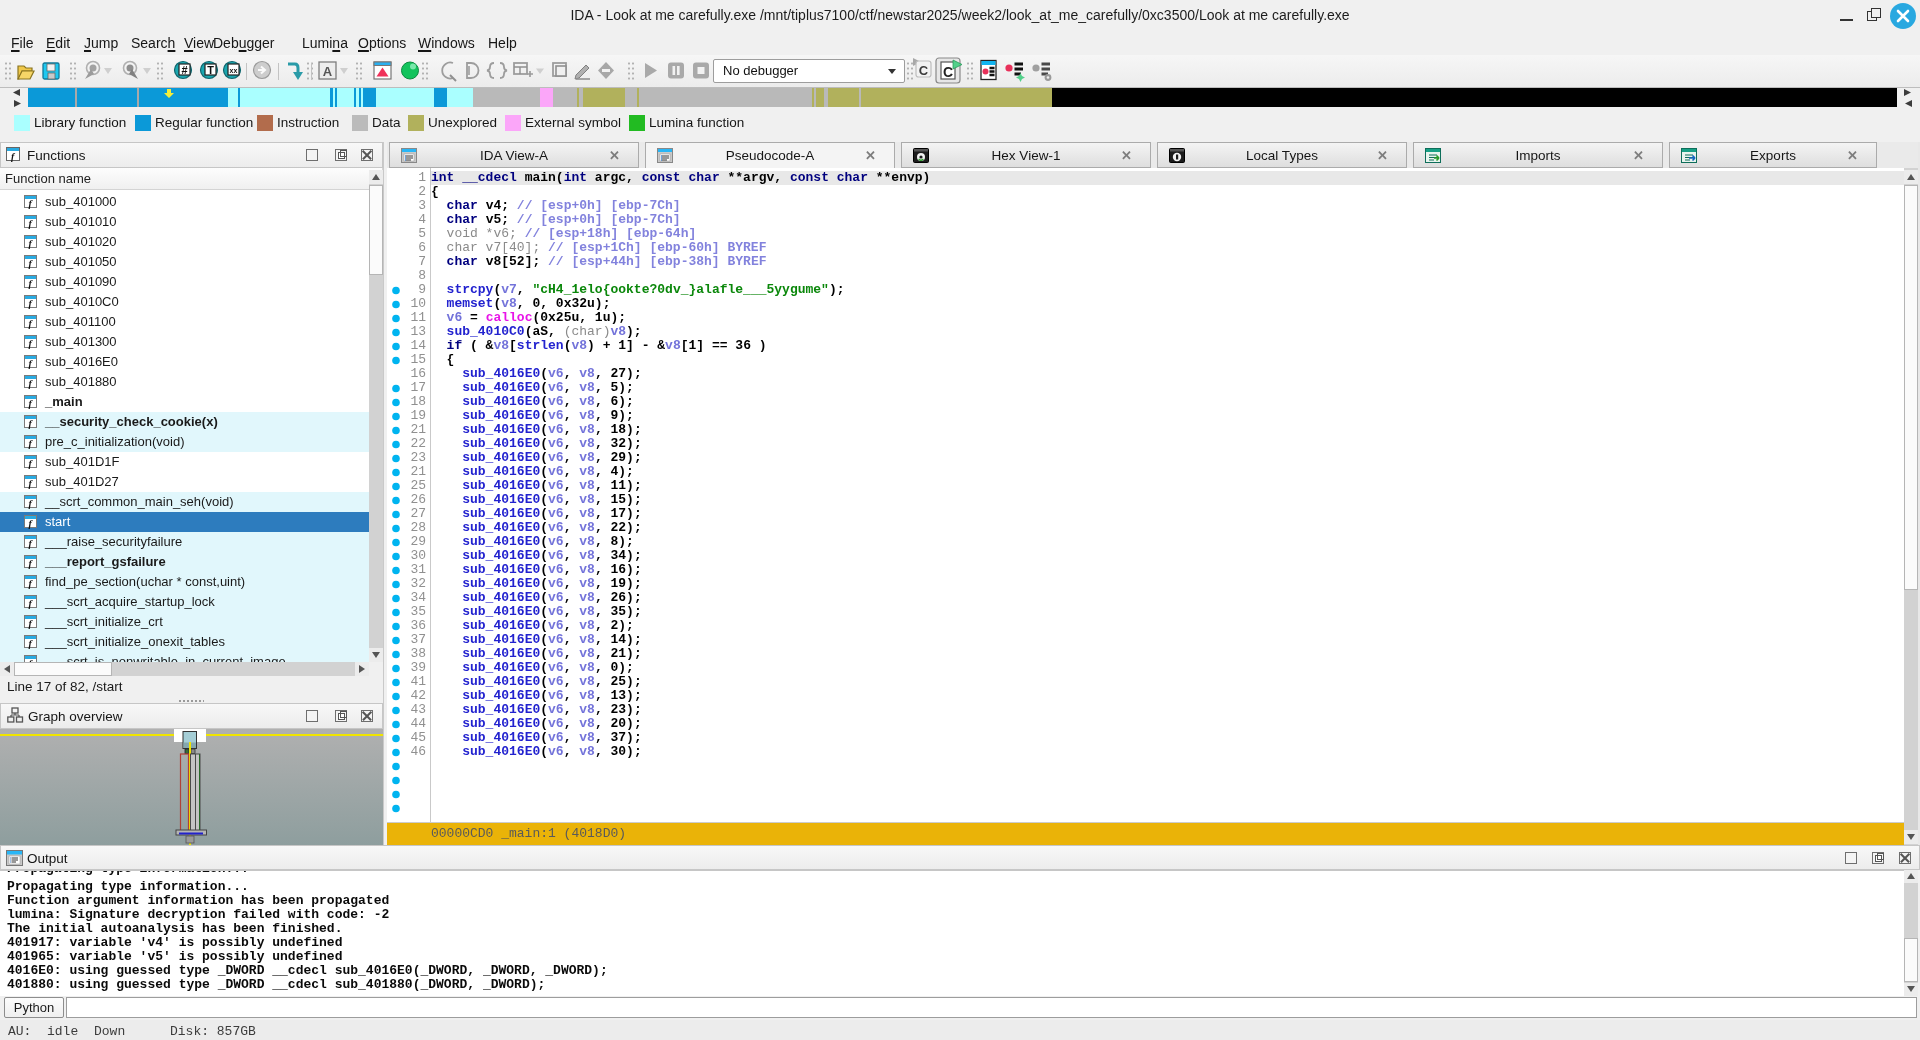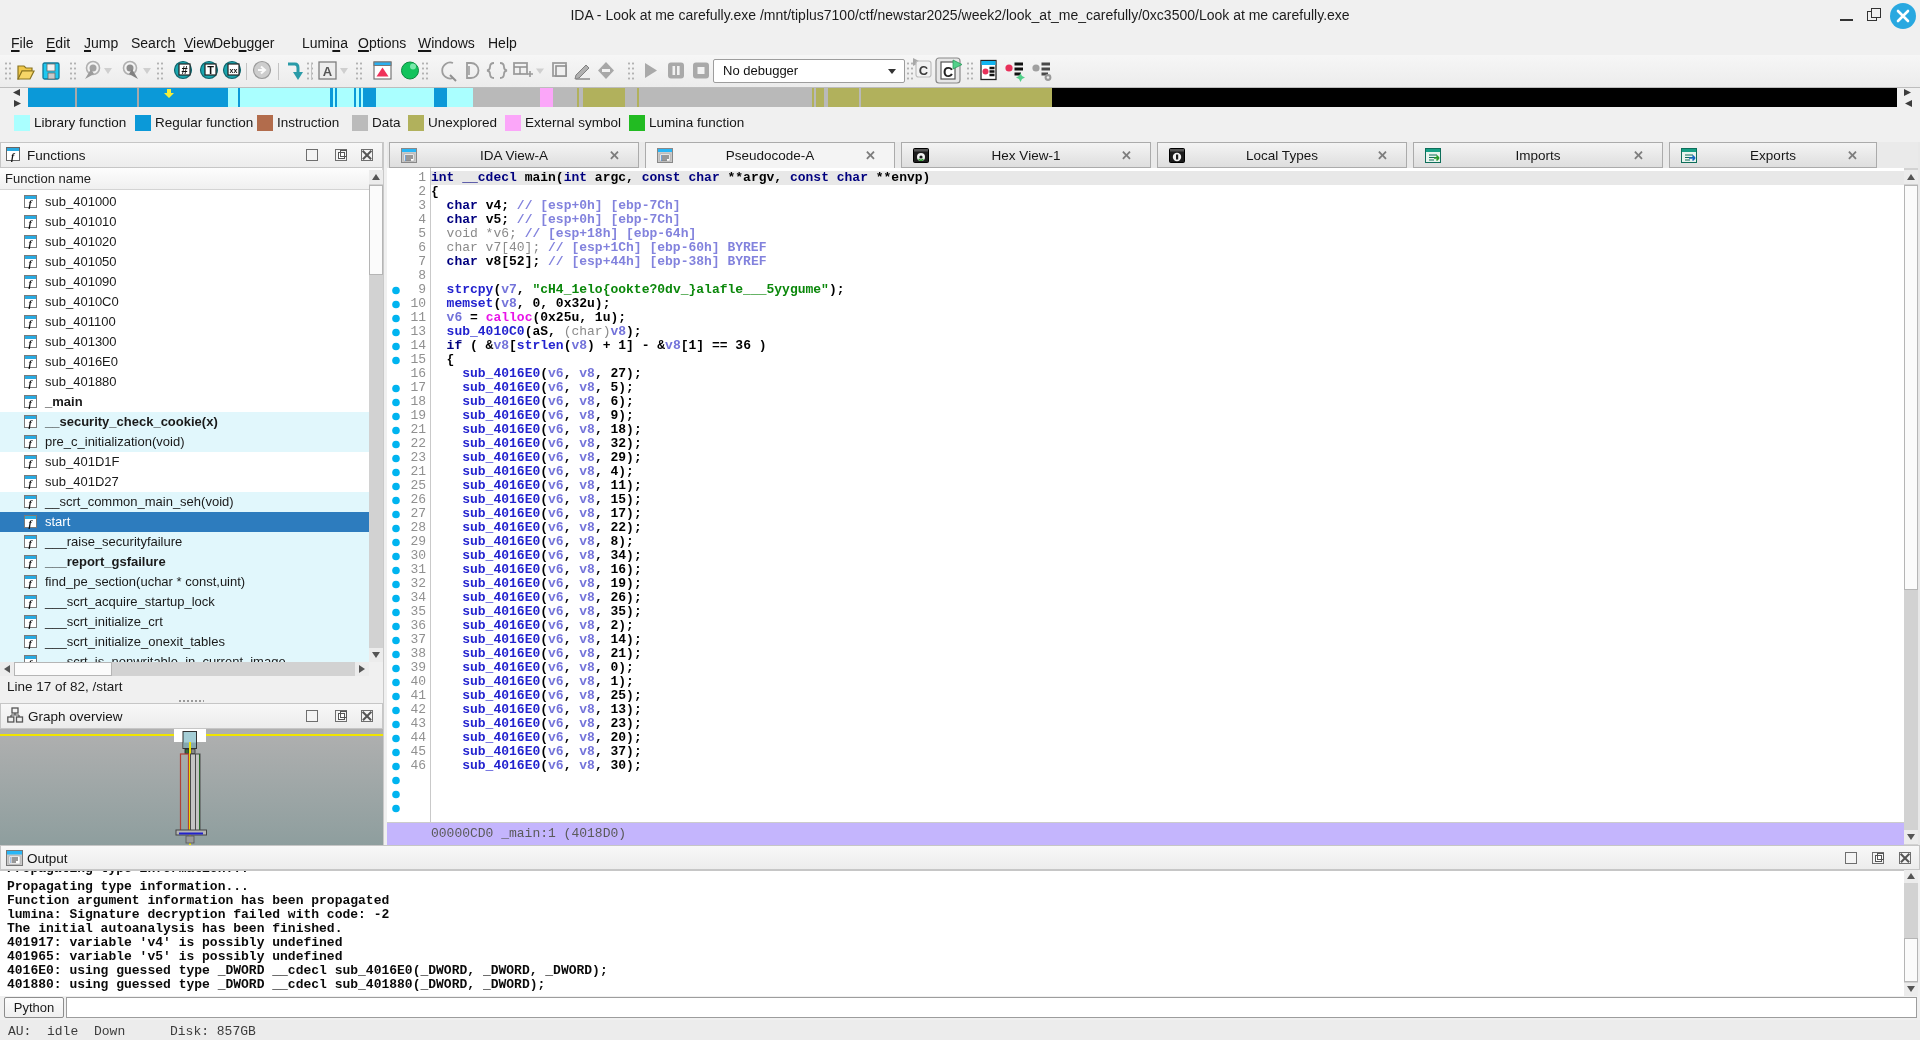--- a/index.html
+++ b/index.html
@@ -60,21 +60,21 @@
 .tab .lbl{position:absolute;width:100%;text-align:center;top:5px}
 .tab .tx{position:absolute;right:18px;top:5px;color:#7d7d7d;font-weight:bold;font-size:13px}
 .ticon{position:absolute;left:11px;top:5px;width:16px;height:15px}
 
 #codebg{left:387px;top:168px;width:1517px;height:654px;background:#fff;overflow:hidden}
 .cl{position:relative;height:14px;line-height:14px;font-family:"Liberation Mono",monospace;font-size:13px;font-weight:bold;white-space:pre;color:#000}
 .cl .no{display:inline-block;width:44px;padding-right:5px;text-align:right;color:#909090;font-weight:normal}
 .k{color:#00007f}.f1{color:#2222cf}.v{color:#7373da}.cm{color:#8282dd}
 .gr{color:#8a8a8a;font-weight:normal}.st{color:#0a870a}.mg{color:#e814e8}.or{color:#e07800}
 #vrule{left:430px;top:168px;width:1px;height:654px;background:#c9c9c9}
-#codestat{left:387px;top:822px;width:1517px;height:23px;background:#c4b5fd;border-top:1px solid #cccccc;font-family:"Liberation Mono",monospace;font-size:13px;color:#5a5a5a;padding:3px 0 0 44px}
+#codestat{left:387px;top:822px;width:1517px;height:23px;background:#eab308;border-top:1px solid #cccccc;font-family:"Liberation Mono",monospace;font-size:13px;color:#5a5a5a;padding:3px 0 0 44px}
 
 #outhead{left:0;top:845px;width:1920px;height:25px}
 #outlog{left:0;top:870px;width:1904px;height:126px;background:#fff;overflow:hidden;border-top:1px solid #c6c6c6}
 .ol{height:14px;line-height:14px;font-family:"Liberation Mono",monospace;font-size:13px;font-weight:bold;white-space:pre;color:#0a0a0a;padding-left:7px}
 #pyrow{left:0;top:996px;width:1920px;height:24px;background:#f0f0f0}
 #pybtn{position:absolute;left:4px;top:1px;width:60px;height:21px;background:linear-gradient(#fcfcfc,#efefef);border:1px solid #8d8d8d;border-radius:2px;font-size:13px;text-align:center;line-height:19px}
 #pyin{position:absolute;left:66px;top:1px;width:1851px;height:21px;background:#fff;border:1px solid #9d9d9d}
 #statusbar{left:0;top:1020px;width:1920px;height:20px;background:#ececec;white-space:pre;font-family:"Liberation Mono",monospace;font-size:13px;color:#3c3c3c}
 </style></head><body>
 <div id="titlebar" class="abs">
@@ -591,21 +591,20 @@
 <div class="cl" style=""><span class="no">29</span>    <span class="f1">sub_4016E0</span>(<span class="v">v6</span>, <span class="v">v8</span>, 8);</div>
 <div class="cl" style=""><span class="no">30</span>    <span class="f1">sub_4016E0</span>(<span class="v">v6</span>, <span class="v">v8</span>, 34);</div>
 <div class="cl" style=""><span class="no">31</span>    <span class="f1">sub_4016E0</span>(<span class="v">v6</span>, <span class="v">v8</span>, 16);</div>
 <div class="cl" style=""><span class="no">32</span>    <span class="f1">sub_4016E0</span>(<span class="v">v6</span>, <span class="v">v8</span>, 19);</div>
 <div class="cl" style=""><span class="no">34</span>    <span class="f1">sub_4016E0</span>(<span class="v">v6</span>, <span class="v">v8</span>, 26);</div>
 <div class="cl" style=""><span class="no">35</span>    <span class="f1">sub_4016E0</span>(<span class="v">v6</span>, <span class="v">v8</span>, 35);</div>
 <div class="cl" style=""><span class="no">36</span>    <span class="f1">sub_4016E0</span>(<span class="v">v6</span>, <span class="v">v8</span>, 2);</div>
 <div class="cl" style=""><span class="no">37</span>    <span class="f1">sub_4016E0</span>(<span class="v">v6</span>, <span class="v">v8</span>, 14);</div>
 <div class="cl" style=""><span class="no">38</span>    <span class="f1">sub_4016E0</span>(<span class="v">v6</span>, <span class="v">v8</span>, 21);</div>
 <div class="cl" style=""><span class="no">39</span>    <span class="f1">sub_4016E0</span>(<span class="v">v6</span>, <span class="v">v8</span>, 0);</div>
-<div class="cl" style=""><span class="no">40</span>    <span class="f1">sub_4016E0</span>(<span class="v">v6</span>, <span class="v">v8</span>, 1);</div>
 <div class="cl" style=""><span class="no">41</span>    <span class="f1">sub_4016E0</span>(<span class="v">v6</span>, <span class="v">v8</span>, 25);</div>
 <div class="cl" style=""><span class="no">42</span>    <span class="f1">sub_4016E0</span>(<span class="v">v6</span>, <span class="v">v8</span>, 13);</div>
 <div class="cl" style=""><span class="no">43</span>    <span class="f1">sub_4016E0</span>(<span class="v">v6</span>, <span class="v">v8</span>, 23);</div>
 <div class="cl" style=""><span class="no">44</span>    <span class="f1">sub_4016E0</span>(<span class="v">v6</span>, <span class="v">v8</span>, 20);</div>
 <div class="cl" style=""><span class="no">45</span>    <span class="f1">sub_4016E0</span>(<span class="v">v6</span>, <span class="v">v8</span>, 37);</div>
 <div class="cl" style=""><span class="no">46</span>    <span class="f1">sub_4016E0</span>(<span class="v">v6</span>, <span class="v">v8</span>, 30);</div>
 </div>
 <div id="vrule" class="abs"></div>
 <svg class="abs" style="left:387px;top:168px" width="20" height="654">
 <circle cx="9" cy="122.5" r="3.8" fill="#00b4f0"></circle>

